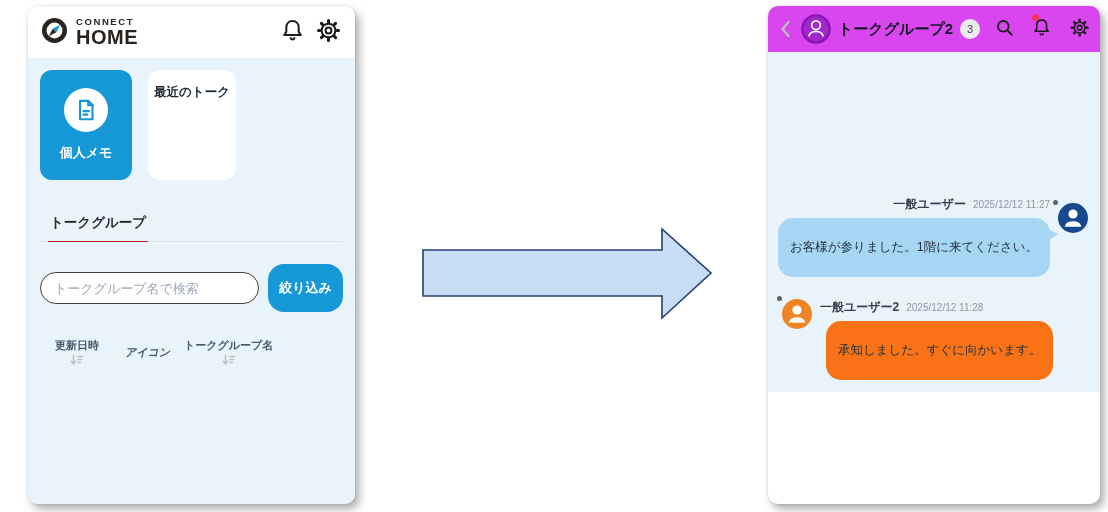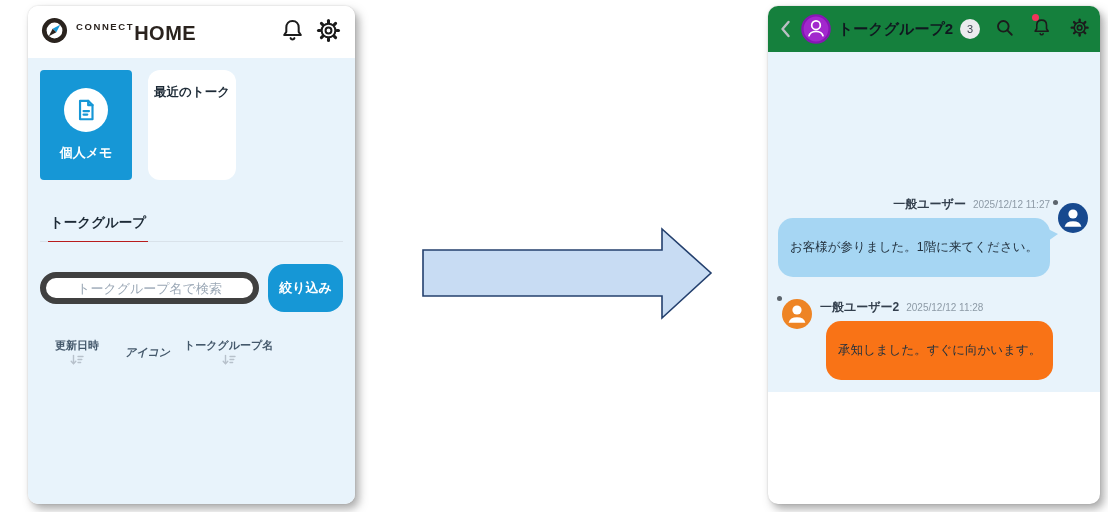--- a/index.html
+++ b/index.html
@@ -9,69 +9,69 @@
 
   
   .phone { position:absolute; top:6px; height:498px; background:#ffffff;
     border-radius:10px; box-shadow:4px 5px 9px rgba(90,90,90,.5), 0 0 2px rgba(0,0,0,.18); overflow:hidden; }
   .phone.left  { left:28px;  width:327px; }
   .phone.right { left:768px; width:332px; }
 
   
   .app-header { height:52px; background:#fff; display:flex; align-items:center; padding:0 13px; }
   .brand { display:flex; align-items:center; gap:8px; }
-  .brand-text { display:flex; flex-direction:row; line-height:1; }
+  .brand-text { display:flex; flex-direction:column; line-height:1; }
   .brand-top { font-size:9.5px; font-weight:bold; letter-spacing:1.6px; color:#2a231e; }
   .brand-bottom { font-size:20px; font-weight:800; letter-spacing:.5px; color:#2a231e; margin-top:1px; }
   .hdr-spacer { flex:1; }
   .icon-btn { width:27px; height:27px; display:flex; align-items:center; justify-content:center;
     background:none; border:none; padding:0; cursor:pointer; position:relative; }
   .icon-btn + .icon-btn { margin-left:9px; }
   .icon-btn svg { width:100%; height:100%; }
 
   .home-body { height:446px; background:#e8f3fb; padding:12px; }
   .cards-row { display:flex; gap:16px; }
-  .card-memo { width:92px; height:110px; border-radius:4px; background:#1697d6; border:none; cursor:pointer;
+  .card-memo { width:92px; height:110px; border-radius:12px; background:#1697d6; border:none; cursor:pointer;
     display:flex; flex-direction:column; align-items:center; justify-content:center; gap:12px; }
   .memo-icon-circle { width:44px; height:44px; border-radius:50%; background:#fff;
     display:flex; align-items:center; justify-content:center; }
   .memo-icon-circle svg { width:26px; height:26px; }
   .card-memo-label { color:#fff; font-size:13px; font-weight:bold; }
   .card-recent { width:88px; height:110px; border-radius:12px; background:#fff; border:none; cursor:pointer;
     display:flex; align-items:flex-start; justify-content:center; padding-top:14px; }
   .card-recent-label { font-size:12.5px; font-weight:bold; color:#1d2a36; }
 
   .tabs-row { display:flex; gap:26px; margin-top:28px; border-bottom:1px solid #d9e2ea; padding:0 8px; }
   .tab { background:none; border:none; cursor:pointer; padding:6px 2px 9px; font-size:13.5px; }
   .tab.active { font-weight:bold; color:#1d2a36; border-bottom:1px solid #b91c1c; margin-bottom:-1px; }
   .tab.inactive { color:#7d8fa0; }
 
   .search-row { display:flex; align-items:center; gap:9px; margin-top:22px; }
-  .search-input { flex:1; height:32px; border:6px solid #404040; border-radius:16px;
+  .search-input { flex:1; height:32px; border:1px solid #404040; border-radius:16px;
     padding:0 13px; font-size:13px; color:#33414d; background:#fff; outline:none;
-    font-family:"Liberation Sans","DejaVu Sans",sans-serif;text-align:center; }
+    font-family:"Liberation Sans","DejaVu Sans",sans-serif; }
   .search-input::placeholder { color:#9aa7b5; }
   .filter-btn { width:75px; height:48px; border:none; border-radius:16px; background:#1697d6;
     color:#fff; font-size:13px; font-weight:bold; cursor:pointer;
     font-family:"Liberation Sans","DejaVu Sans",sans-serif; }
 
   .table-header { display:flex; align-items:center; margin-top:26px; padding-left:15px;
     font-size:11px; font-weight:bold; color:#44586b; }
   .th { display:flex; align-items:center; gap:1px; background:none; border:none; cursor:pointer;
     font:inherit; color:inherit; padding:0;flex-direction:column; }
   .th.static { cursor:default;font-style:italic; }
   .th + .th { margin-left:14px; }
   .th:nth-child(2) { margin-left:26px; }
   .sort-ic { width:14px; height:12px; display:inline-block; }
 
   
   .big-arrow { position:absolute; left:420px; top:226px; width:295px; height:96px; }
 
   
-  .chat-header { height:46px; background:#15803d; display:flex; align-items:center; padding:0 10px; gap:7px; }
+  .chat-header { height:46px; background:#d946ef; display:flex; align-items:center; padding:0 10px; gap:7px; }
   .back-btn { width:16px; height:24px; background:none; border:none; padding:0; cursor:pointer; }
   .back-btn svg { width:16px; height:24px; }
   .group-avatar { width:30px; height:30px; flex:0 0 auto; }
   .chat-title { font-size:15px; font-weight:bold; color:#101820; white-space:nowrap; }
   .count-badge { min-width:20px; height:20px; border-radius:10px; background:#ebebee; color:#3c4450;
     font-size:11px; display:flex; align-items:center; justify-content:center; padding:0 5px; }
   .noti-dot { position:absolute; left:1px; top:-2px; width:7px; height:7px; border-radius:50%; background:#f5335a; }
 
   .chat-body { height:340px; background:#e8f3fb; display:flex; flex-direction:column;
     justify-content:flex-end; padding:0 10px 12px; }

